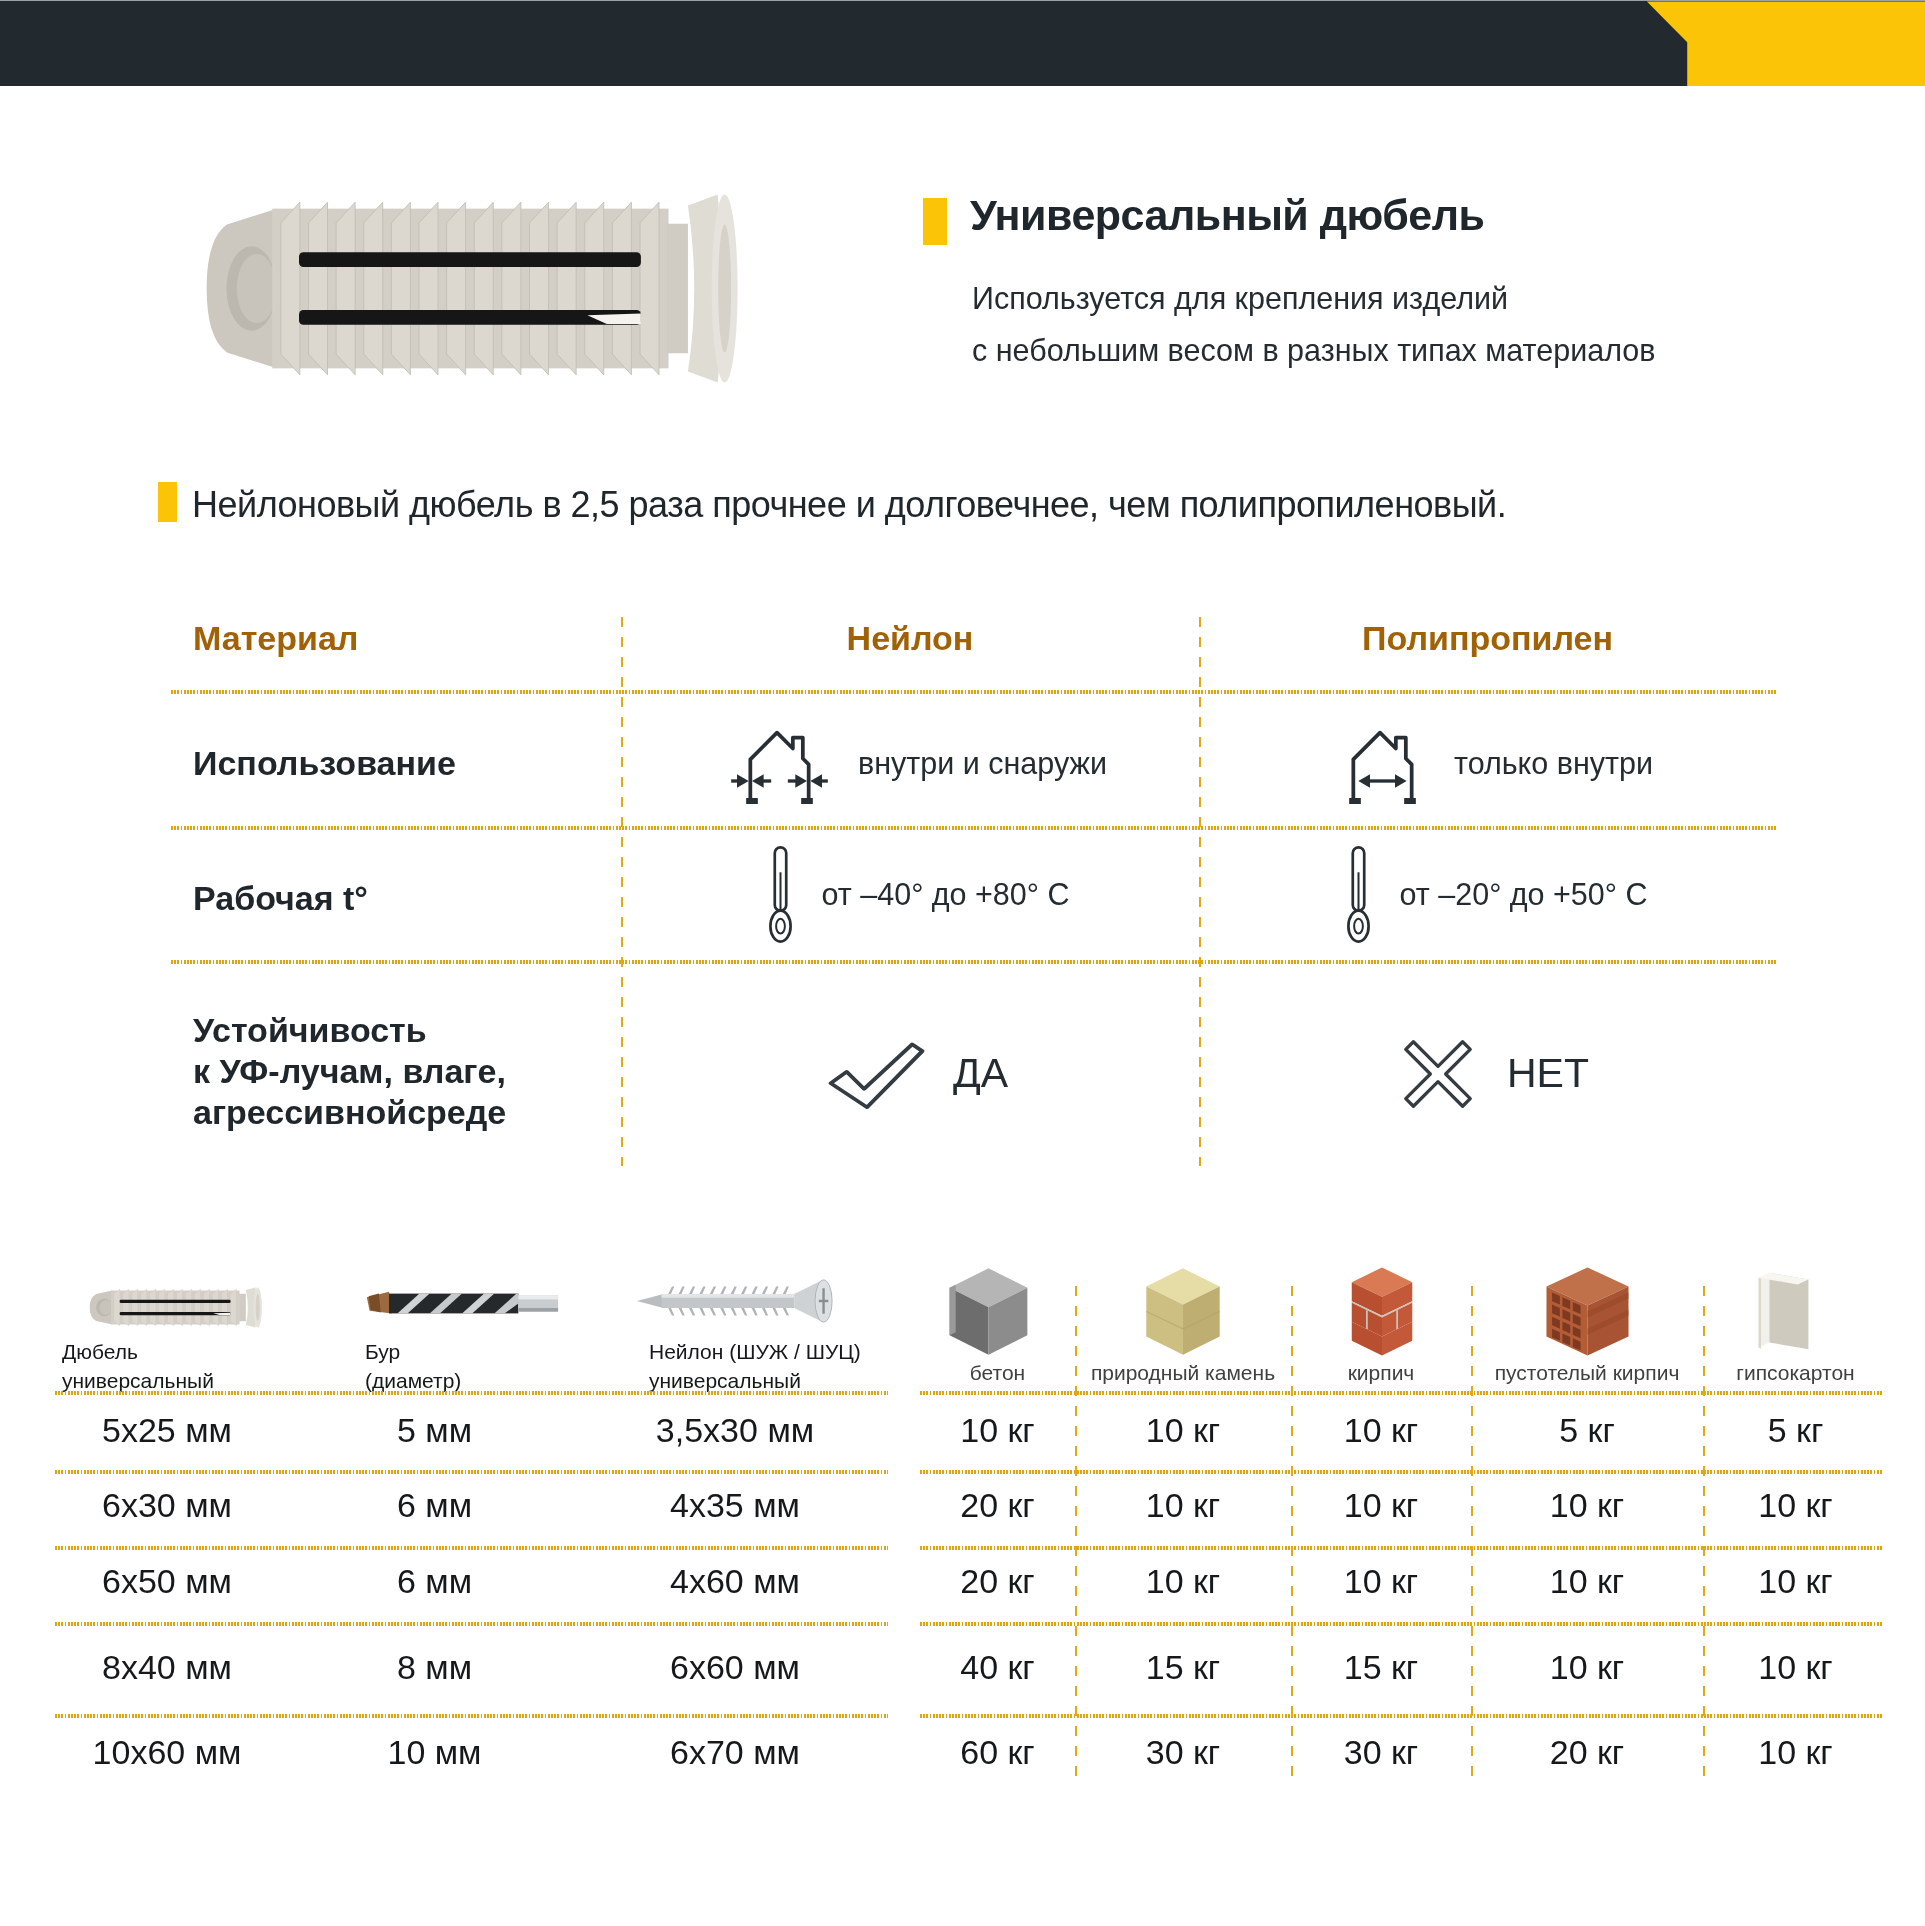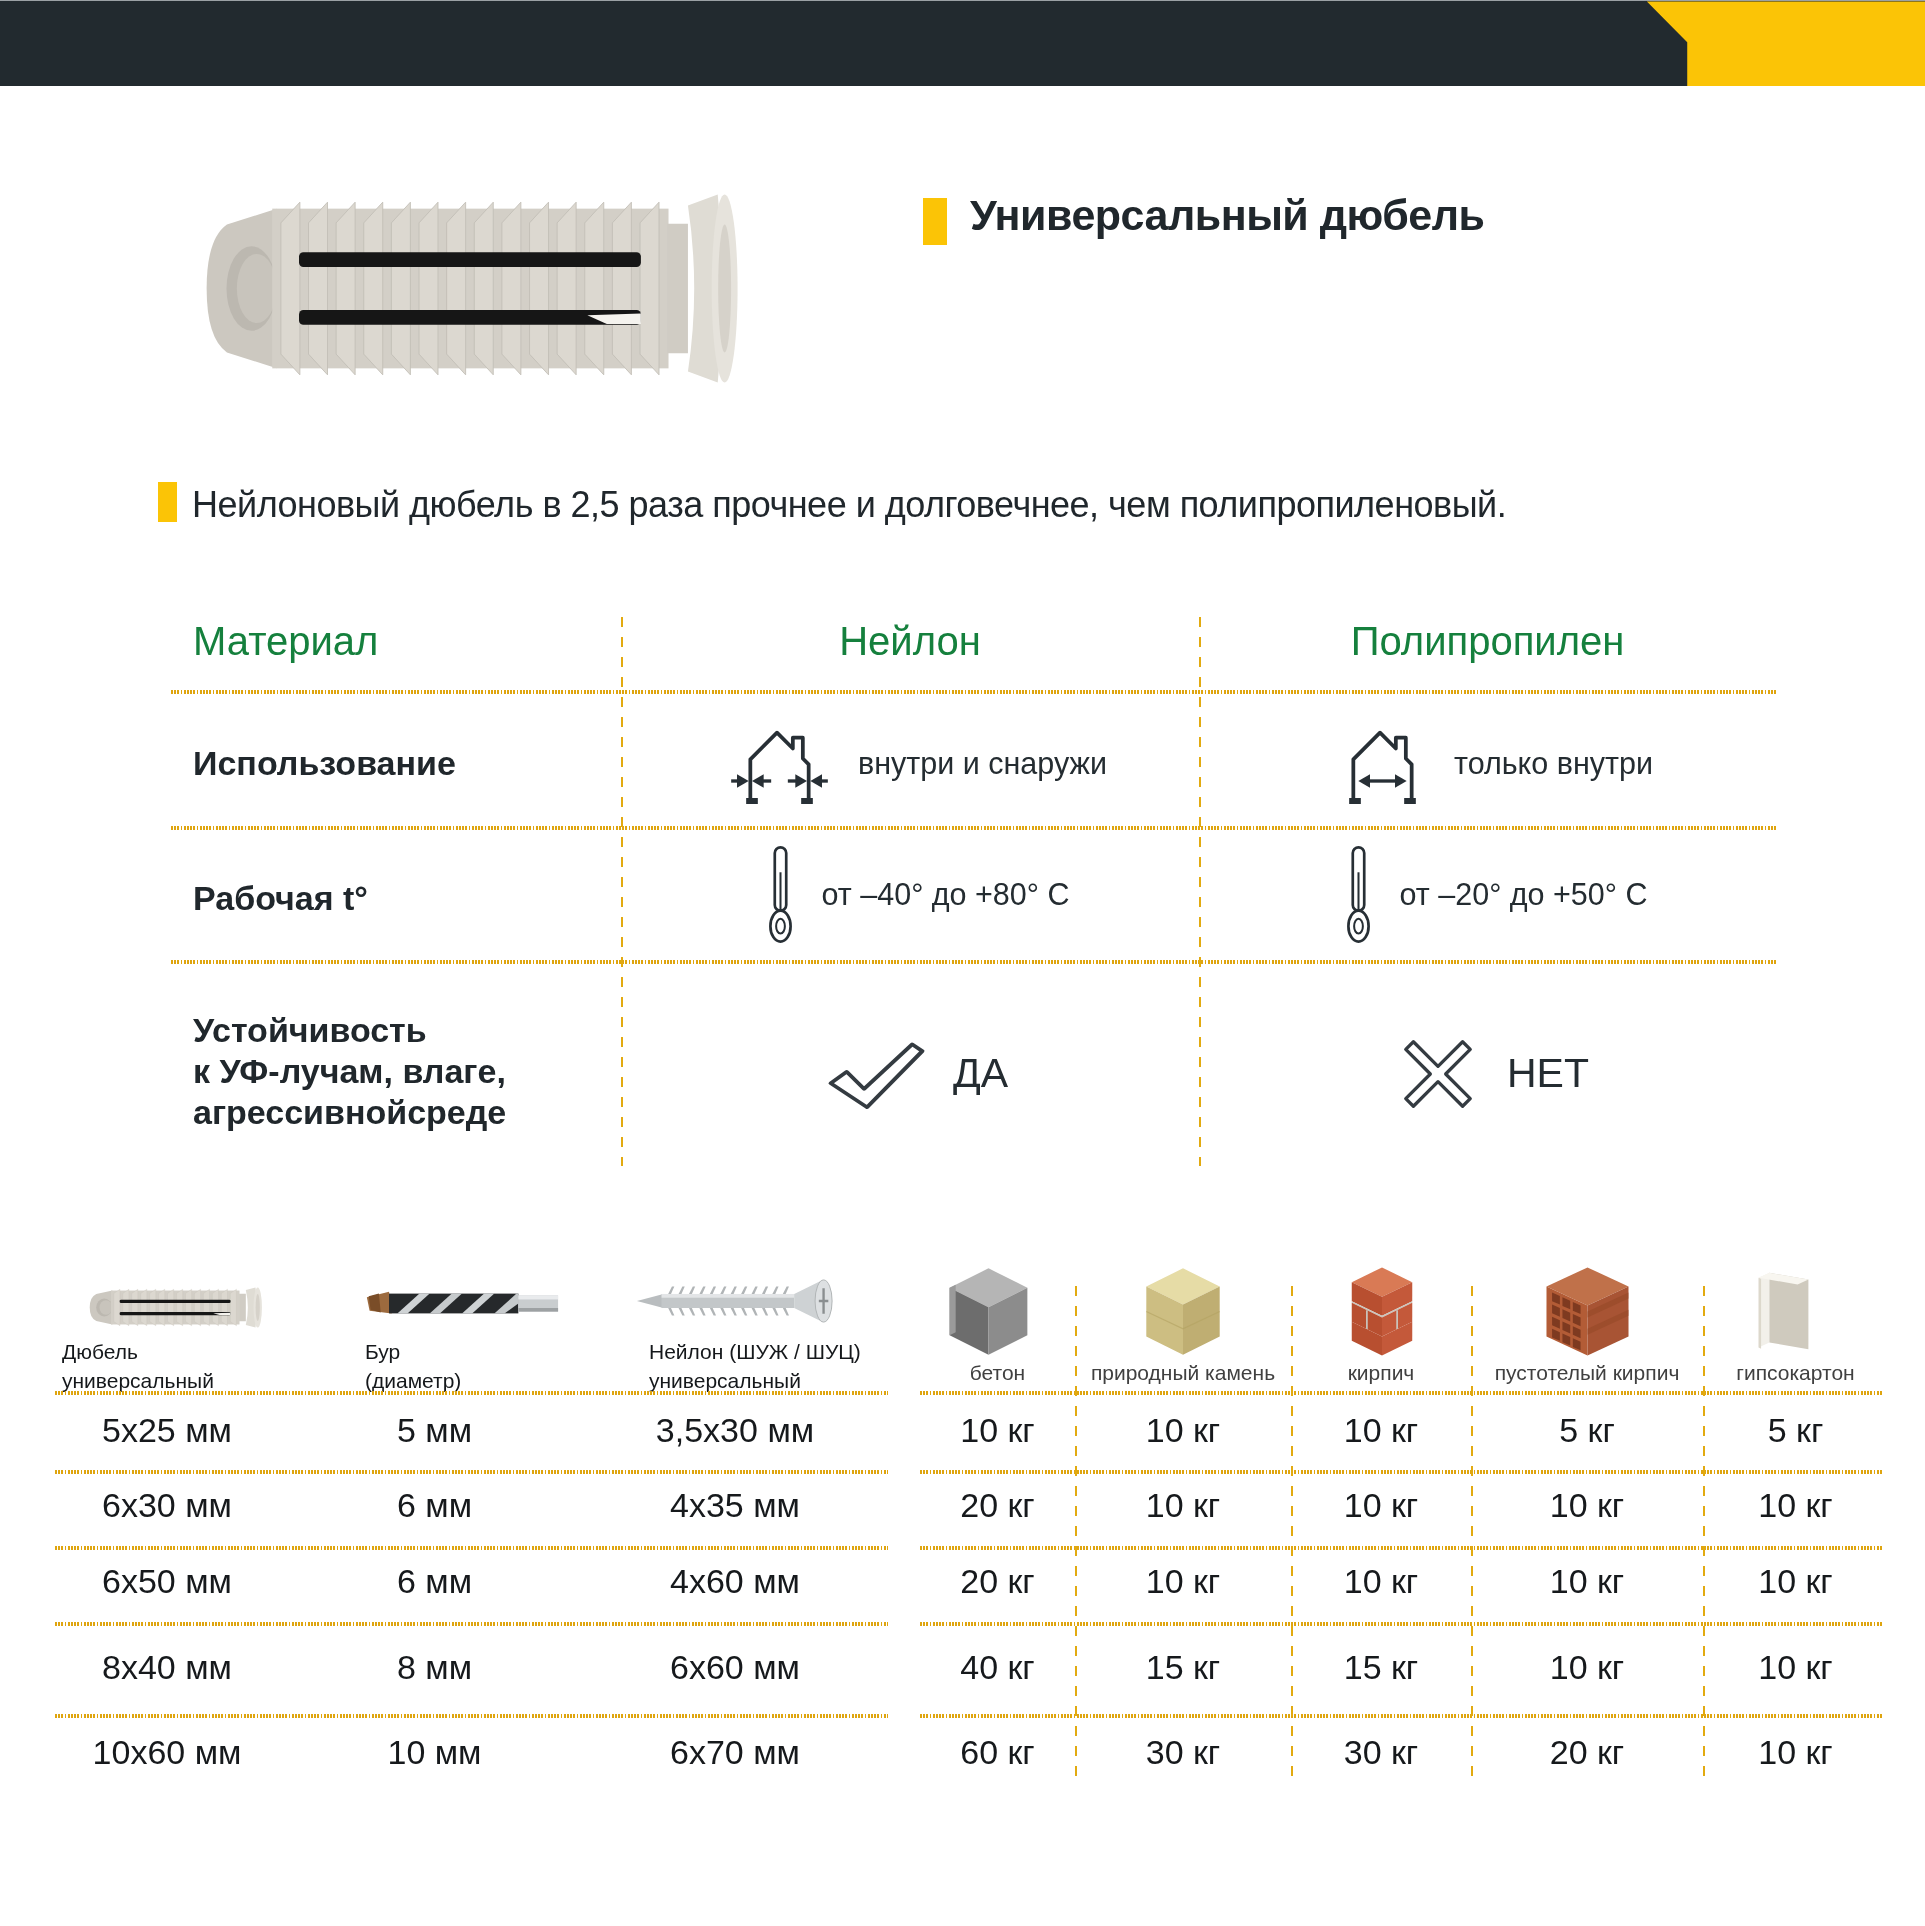--- a/index.html
+++ b/index.html
@@ -21,21 +21,21 @@
   .statement{position:absolute;left:192px;top:484px;font-size:36px;font-weight:normal;letter-spacing:-0.5px;color:#20272c;white-space:nowrap;}
   
   .hline{position:absolute;height:4.2px;background:repeating-linear-gradient(90deg,#dfa50f 0 1.8px,rgba(0,0,0,0) 1.8px 3.2px);}
   .vline{position:absolute;width:2.3px;background:repeating-linear-gradient(180deg,#e2aa10 0 10.2px,rgba(0,0,0,0) 10.2px 20px);}
   .cmp-h1{left:171px;top:690px;width:1605px;}
   .cmp-h2{left:171px;top:826px;width:1605px;}
   .cmp-h3{left:171px;top:960px;width:1605px;}
   .cmp-v1{left:621px;top:617px;height:549px;}
   .cmp-v2{left:1199px;top:617px;height:549px;}
   
-  .cmp-head{position:absolute;top:619px;font-size:40px;font-weight:normal;color:#15803d;}
+  .cmp-head{position:absolute;top:619px;font-size:34px;font-weight:bold;color:#a16207;}
   .cmp-head.c0{left:193px;}
   .cmp-head.c1{left:621px;width:578px;text-align:center;}
   .cmp-head.c2{left:1199px;width:577px;text-align:center;}
   .row-label{position:absolute;left:193px;font-size:34px;font-weight:bold;color:#20272c;line-height:41px;white-space:nowrap;}
   .cmp-cell{position:absolute;display:flex;align-items:center;justify-content:center;gap:22px;}
   .cmp-cell .txt{font-size:30.5px;color:#242c31;white-space:nowrap;}
   .cell-use-n{left:670px;top:712px;width:490px;height:102px;}
   .cell-use-p{left:1248px;top:712px;width:490px;height:102px;}
   .cell-t-n{left:670px;top:841px;width:490px;height:106px;}
   .cell-t-p{left:1248px;top:841px;width:490px;height:106px;}
@@ -227,20 +227,24 @@
 
   <div class="top-hairline"></div>
   <div class="header-bar"></div>
   <div class="header-corner"></div>
 
   <svg class="hero-img" viewBox="0 0 1500 600" preserveAspectRatio="xMidYMid meet">
     <use href="#dowel-sym"></use>
   </svg>
   <div class="title-accent"></div>
   <h1 class="page-title" style="margin:0">Универсальный дюбель</h1>
+  <div class="hero-desc">
+    <div>Используется для крепления  изделий</div>
+    <div>с небольшим весом в разных типах материалов</div>
+  </div>
 
   <div class="stmt-accent"></div>
   <div class="statement">Нейлоновый дюбель в 2,5 раза прочнее и долговечнее, чем полипропиленовый.</div>
 
   <div class="hline cmp-h1"></div>
   <div class="hline cmp-h2"></div>
   <div class="hline cmp-h3"></div>
   <div class="vline cmp-v1"></div>
   <div class="vline cmp-v2"></div>
 

